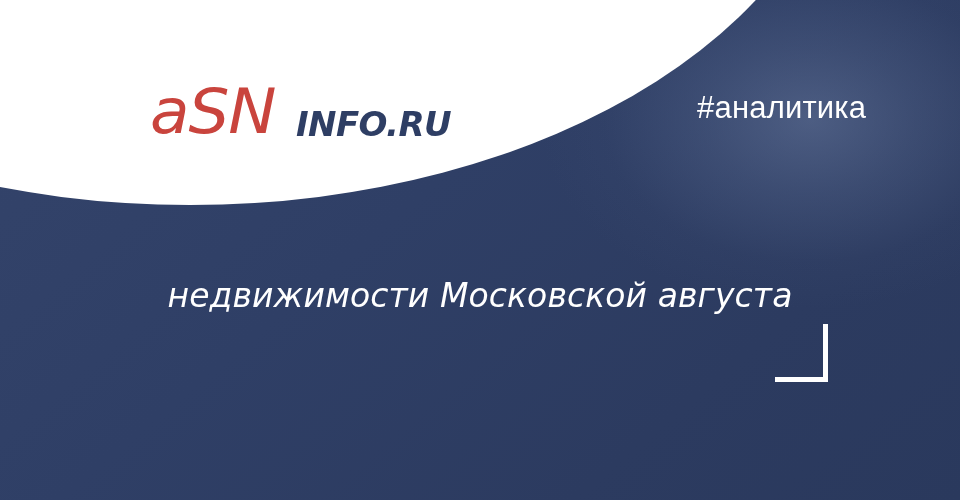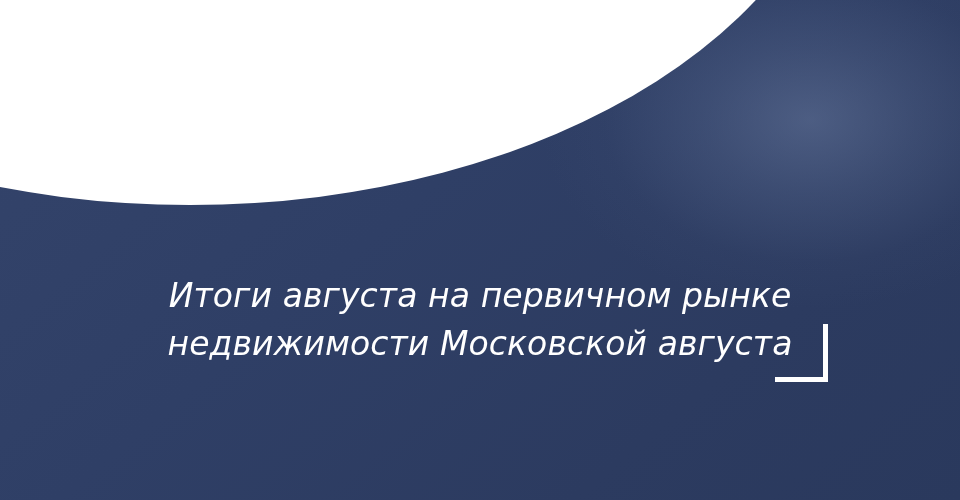--- a/index.html
+++ b/index.html
@@ -138,24 +138,28 @@
 </style>
 </head>
 <body>
 
 <div id="stage">
 
   <div class="bg-base"></div>
 
   <div class="white-oval"></div>
 
+  <div class="logo">
+    <span class="logo-asn">aSN</span>
+    <span class="logo-info">INFO.RU</span>
+  </div>
 
+  <div class="hashtag">#аналитика</div>
 
   <div class="title">
-    <span class="title-line">Итоги августа на первичном рынке</span>
     <span class="title-line">недвижимости Московской августа</span>
   </div>
 
   <div class="bracket">
     <span class="bracket-v"></span>
     <span class="bracket-h"></span>
   </div>
 
 </div>
 

